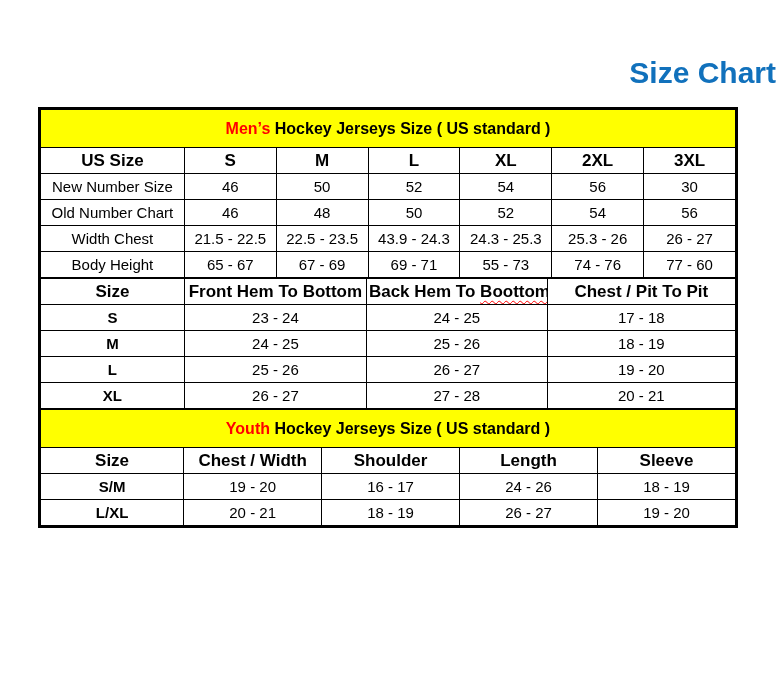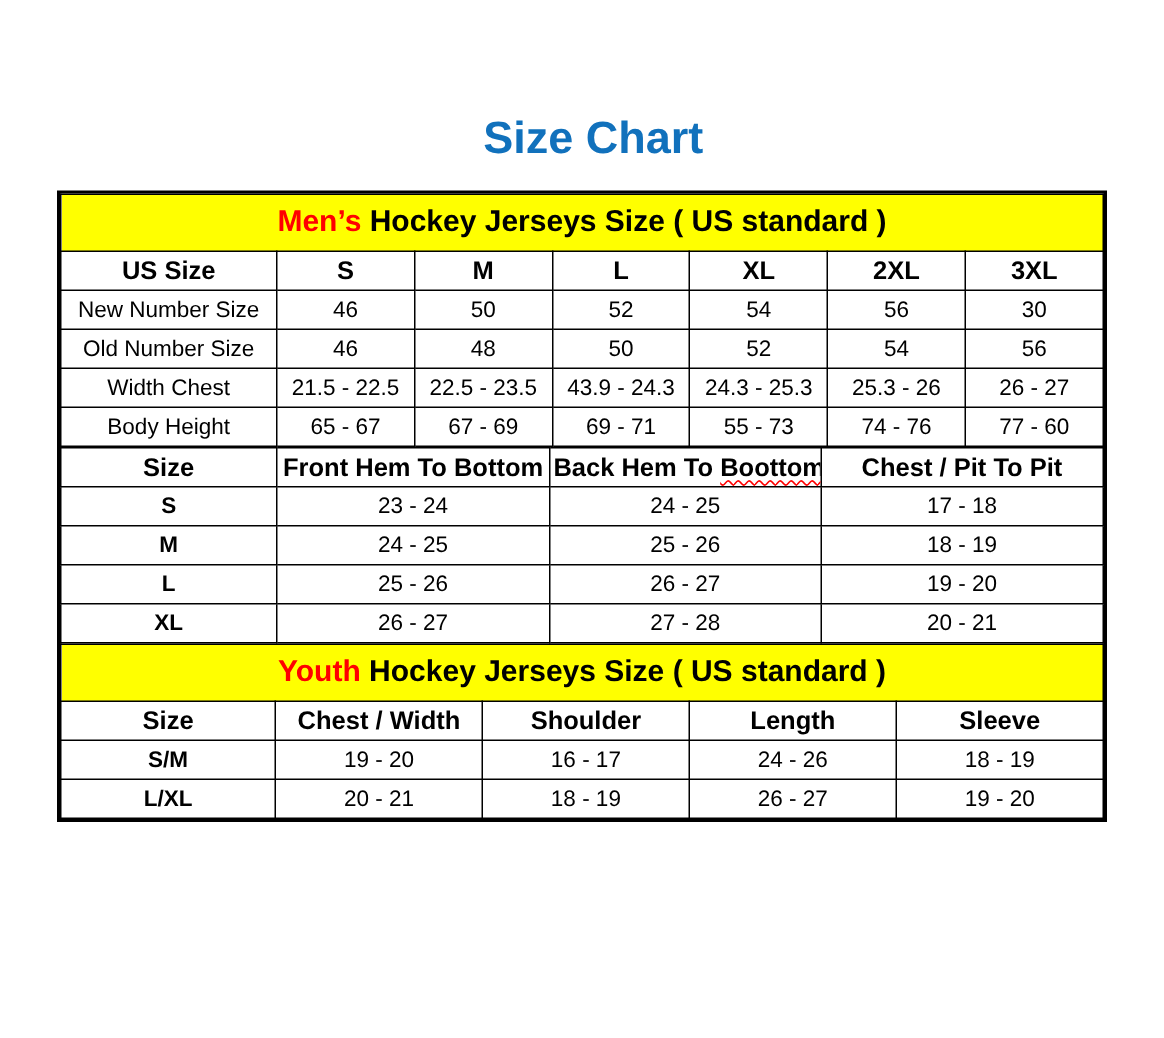--- a/index.html
+++ b/index.html
@@ -5,22 +5,22 @@
   * { box-sizing: border-box; }
   html, body { margin: 0; padding: 0; }
   body {
     width: 776px; height: 692px;
     background: #ffffff;
     font-family: "Liberation Sans", sans-serif;
     color: #000;
   }
   .page { width: 776px; height: 692px; overflow: hidden; }
   h1.page-title {
-    margin: 76px 0 17px 0;
-    text-align: center;
+    margin: 56px 0 17px 0;
+    text-align: right;
     font-size: 30px;
     font-weight: bold;
     color: var(--title_blue, #1171BC);
     letter-spacing: 0px;
     padding-left: 15px;
   }
   .chart {
     margin: 0 38px;
     border: 2px solid var(--border_black, #000);
   }
@@ -35,21 +35,21 @@
     vertical-align: middle;
     font-size: 15px;
     height: 26px;
     padding: 1px 2px;
     overflow: hidden;
     white-space: nowrap;
   }
   tr.band td {
     background: var(--band_yellow, #FFFF00);
     height: 38px;
-    font-size: 20px;
+    font-size: 16px;
     font-weight: bold;
   }
   tr.band .hl { color: var(--accent_red, #FF0000); }
   table.sec th { font-weight: bold; font-size: 17px; }
   
   [data-table="womens"] tbody td:first-child,
   [data-table="youth"]  tbody td:first-child { font-weight: bold; }
   
   [data-table="mens"]   col:nth-child(1) { width: 20.7%; }
   [data-table="womens"] col:nth-child(1) { width: 20.7%; }
@@ -99,21 +99,21 @@
           <tr>
             <td>New Number Size</td>
             <td>46</td>
             <td>50</td>
             <td>52</td>
             <td>54</td>
             <td>56</td>
             <td>30</td>
           </tr>
           <tr>
-            <td>Old Number Size</td>
+            <td>Old Number Chart</td>
             <td>46</td>
             <td>48</td>
             <td>50</td>
             <td>52</td>
             <td>54</td>
             <td>56</td>
           </tr>
           <tr>
             <td>Width Chest</td>
             <td>21.5 - 22.5</td>

